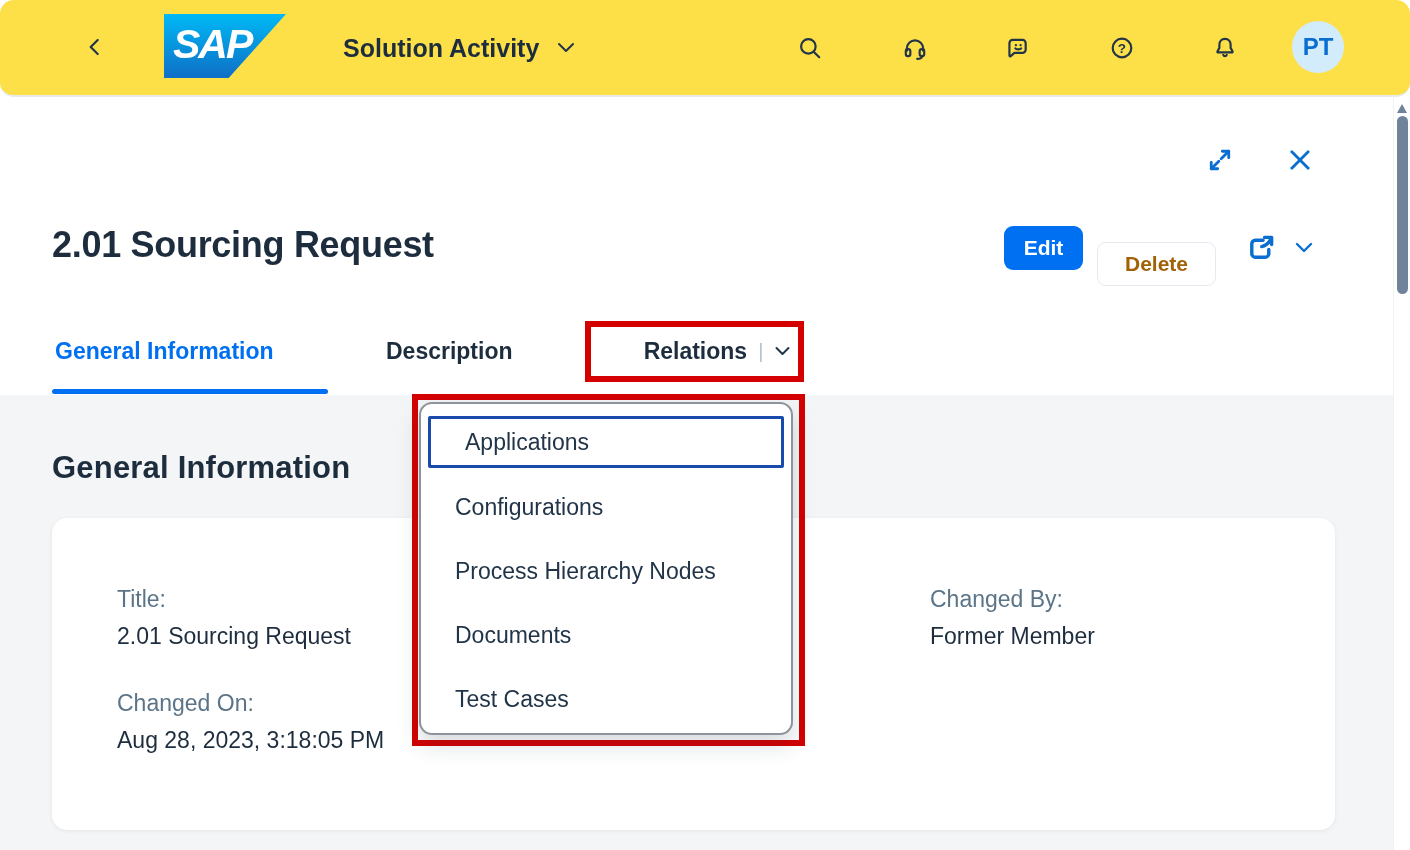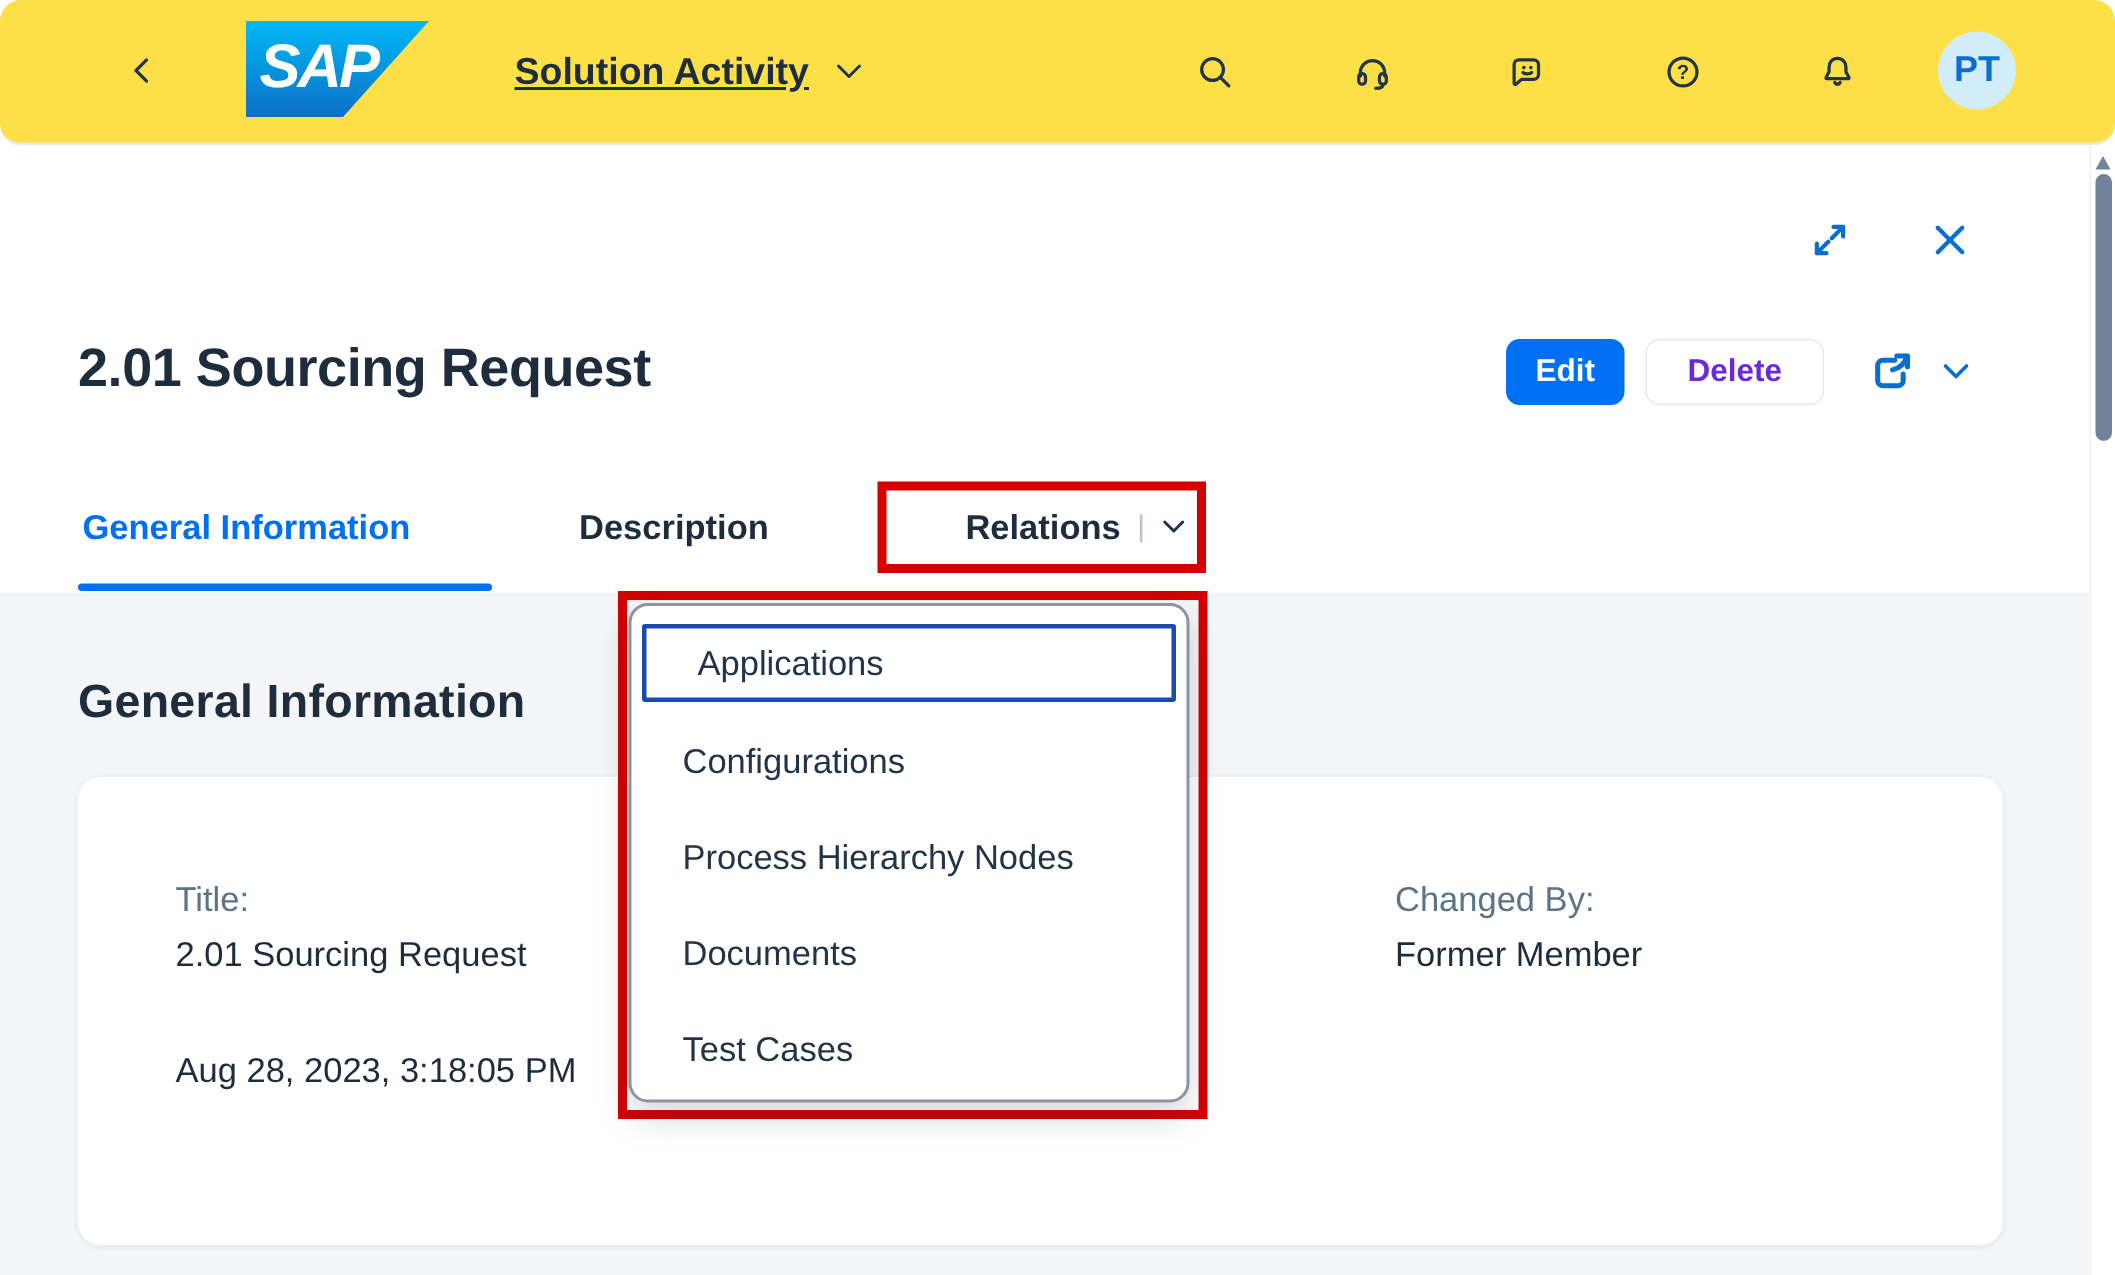--- a/index.html
+++ b/index.html
@@ -15,21 +15,21 @@
   .back-btn { left:82px; top:34px; width:26px; height:26px; }
 
   .sap-logo { position:absolute; left:164px; top:14px; width:122px; height:64px;
               background:linear-gradient(180deg,#00b9f5 0%,#0e6fc6 100%);
               clip-path:polygon(0 0,100% 0,53% 100%,0 100%); cursor:pointer; }
   .sap-logo span { position:absolute; left:9px; top:7px; color:#fff; font-weight:700;
                    font-style:italic; font-size:41px; letter-spacing:-2px; }
 
   .app-title-btn { position:absolute; left:343px; top:26px; height:44px; display:flex;
                    align-items:center; gap:16px; background:none; border:none; cursor:pointer; }
-  .app-title { font-size:25px; font-weight:700; color:#1d2d3e;text-decoration:underline; }
+  .app-title { font-size:25px; font-weight:700; color:#1d2d3e; }
 
   .hdr-ic { top:35px; width:26px; height:26px; }
   .search-btn   { left:797px; }
   .headset-btn  { left:902px; }
   .feedback-btn { left:1004px; }
   .help-btn     { left:1109px; }
   .bell-btn     { left:1212px; }
 
   .avatar { position:absolute; left:1292px; top:21px; width:52px; height:52px; border-radius:50%;
             background:#d3ecfc; color:#0a6ed1; font-size:24px; font-weight:700;
@@ -40,22 +40,22 @@
 
   .expand-btn { left:1206px; top:146px; width:28px; height:28px; }
   .close-btn  { left:1286px; top:146px; width:28px; height:28px; }
 
   .page-title { position:absolute; left:52px; top:224px; font-size:36px; font-weight:700;
                 color:#1d2d3e; letter-spacing:-.3px; }
 
   .edit-btn { position:absolute; left:1004px; top:226px; width:79px; height:44px; border:none;
               border-radius:9px; background:#0070f2; color:#ffffff; font-size:21px; font-weight:700;
               font-family:inherit; cursor:pointer; }
-  .delete-btn { position:absolute; left:1097px; top:226px; width:119px; height:44px;
-                border:1px solid #e4eaf0; border-radius:9px; background:#fff; color:#6d28d9;
+  .delete-btn { position:absolute; left:1097px; top:242px; width:119px; height:44px;
+                border:1px solid #e4eaf0; border-radius:9px; background:#fff; color:#a16207;
                 font-size:21px; font-weight:700; font-family:inherit; cursor:default; }
   .share-btn { left:1244px; top:231px; width:34px; height:34px; }
   .more-btn  { left:1292px; top:238px; width:24px; height:20px; }
 
   
   .tab { position:absolute; top:338px; background:none; border:none; font-family:inherit;
          font-size:23px; font-weight:700; color:#1d2d3e; cursor:pointer; }
   .tab-general { left:55px; color:#0070f2; }
   .tab-underline { position:absolute; left:52px; top:389px; width:276px; height:5px;
                    border-radius:3px; background:#0070f2; }
@@ -221,20 +221,21 @@
   </div>
 
   <h2 class="section-heading">General Information</h2>
 
   <div class="card">
     <div class="field f-title">
       <span class="lbl">Title:</span>
       <span class="val">2.01 Sourcing Request</span>
     </div>
     <div class="field f-changedon">
+      <span class="lbl">Changed On:</span>
       <span class="val">Aug 28, 2023, 3:18:05 PM</span>
     </div>
     <div class="field f-changedby">
       <span class="lbl">Changed By:</span>
       <span class="val">Former Member</span>
     </div>
   </div>
 
   <div class="menu-annotation">
     <div class="menu-popup">

